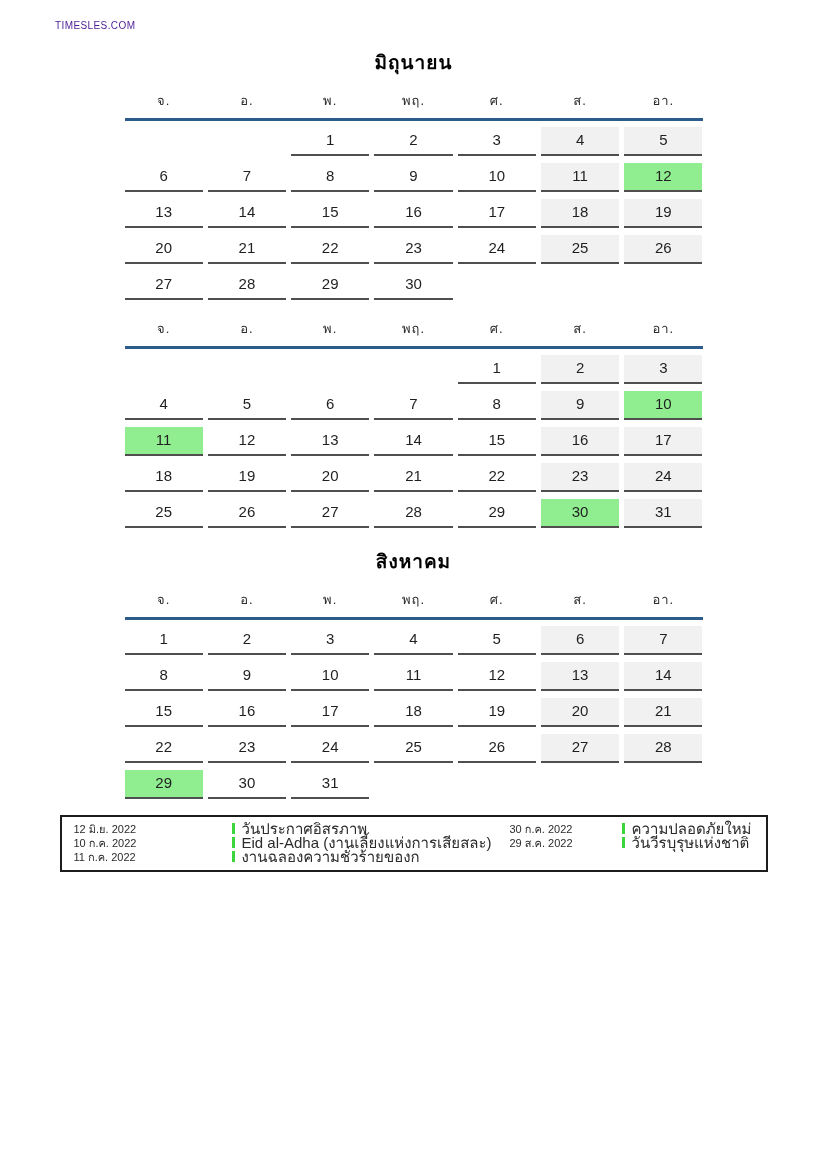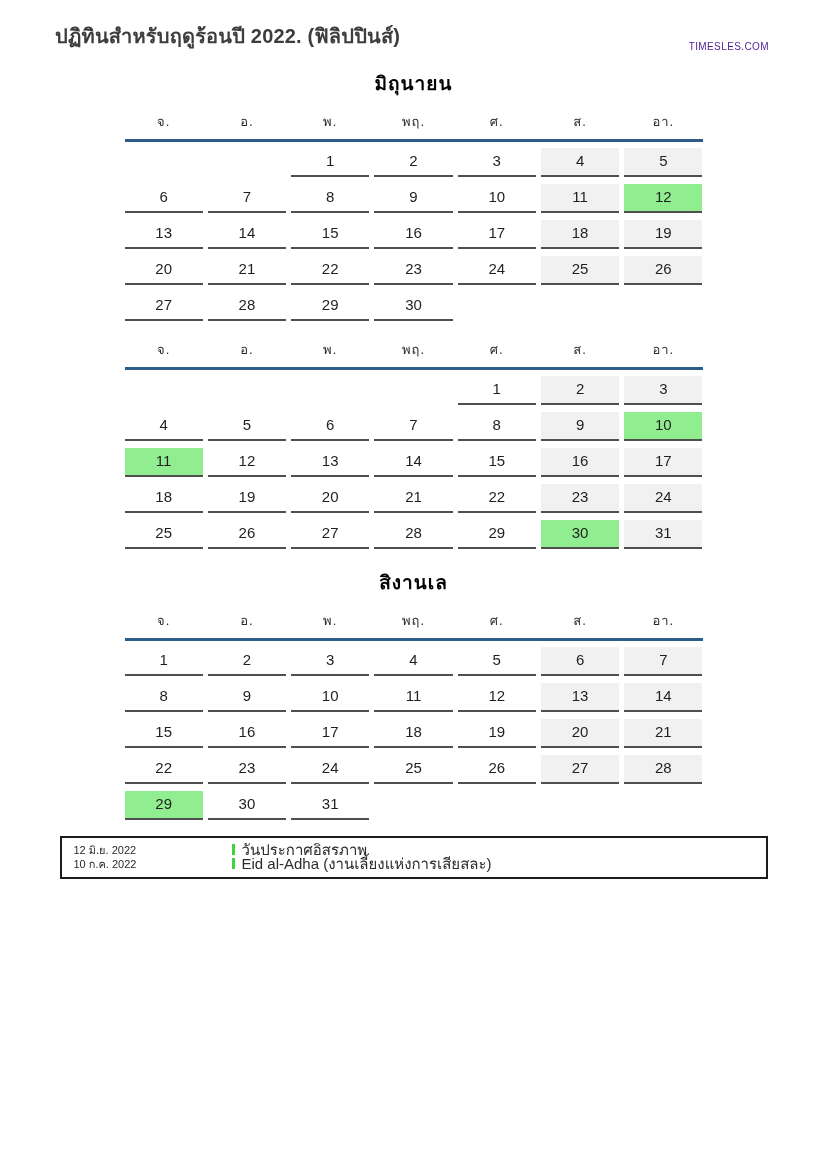--- a/index.html
+++ b/index.html
@@ -54,21 +54,20 @@
   .lcol.left .ldate { width: 158px; }
   .lcol.right .ldate { width: 112px; }
   .llabel-wrap { display: flex; align-items: center; }
   .lbar { display: inline-block; width: 3px; height: 11px; background: #3cd63c; margin-right: 7px; }
   .ltext { font-size: 15px; color: #2b2b2b; white-space: nowrap; }
 </style>
 </head>
 <body>
 
 <header class="page-header">
-  <h1 class="page-title">ปฏิทินสำหรับฤดูร้อนปี 2022. (ฟิลิปปินส์)</h1>
   <a class="site-link">TIMESLES.COM</a>
 </header>
 
 <main id="months">
     <section class="month">
       <h2 class="month-title">มิถุนายน</h2>
       <div class="grid weekdays">
         <span class="wd">จ.</span>
         <span class="wd">อ.</span>
         <span class="wd">พ.</span>
@@ -159,21 +158,21 @@
         <div class="cell w">25</div>
         <div class="cell w">26</div>
         <div class="cell w">27</div>
         <div class="cell w">28</div>
         <div class="cell w">29</div>
         <div class="cell h">30</div>
         <div class="cell s">31</div>
       </div>
     </section>
     <section class="month">
-      <h2 class="month-title">สิงานเล</h2>
+      <h2 class="month-title">สิงหาคม</h2>
       <div class="grid weekdays">
         <span class="wd">จ.</span>
         <span class="wd">อ.</span>
         <span class="wd">พ.</span>
         <span class="wd">พฤ.</span>
         <span class="wd">ศ.</span>
         <span class="wd">ส.</span>
         <span class="wd">อา.</span>
       </div>
       <div class="divider"></div>
@@ -226,14 +225,37 @@
           <span class="ltext">วันประกาศอิสรภาพ</span>
         </span>
       </div>
       <div class="lrow">
         <span class="ldate">10 ก.ค. 2022</span>
         <span class="llabel-wrap">
           <span class="lbar"></span>
           <span class="ltext">Eid al-Adha (งานเลี้ยงแห่งการเสียสละ)</span>
         </span>
       </div>
+      <div class="lrow">
+        <span class="ldate">11 ก.ค. 2022</span>
+        <span class="llabel-wrap">
+          <span class="lbar"></span>
+          <span class="ltext">งานฉลองความชั่วร้ายของก</span>
+        </span>
+      </div>
+    </div>
+    <div class="lcol right">
+      <div class="lrow">
+        <span class="ldate">30 ก.ค. 2022</span>
+        <span class="llabel-wrap">
+          <span class="lbar"></span>
+          <span class="ltext">ความปลอดภัยใหม่</span>
+        </span>
+      </div>
+      <div class="lrow">
+        <span class="ldate">29 ส.ค. 2022</span>
+        <span class="llabel-wrap">
+          <span class="lbar"></span>
+          <span class="ltext">วันวีรบุรุษแห่งชาติ</span>
+        </span>
+      </div>
     </div>
   </footer>
 
 </body></html>

